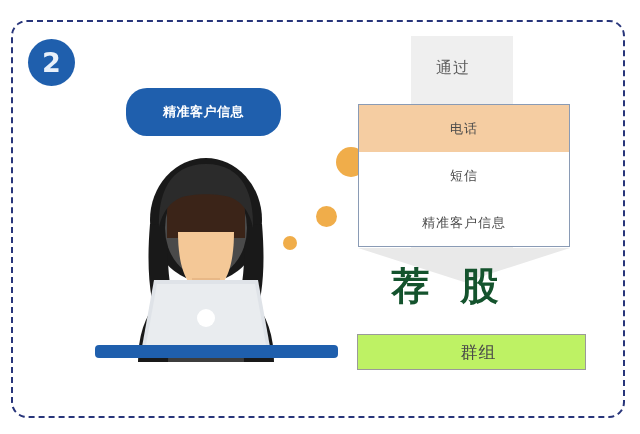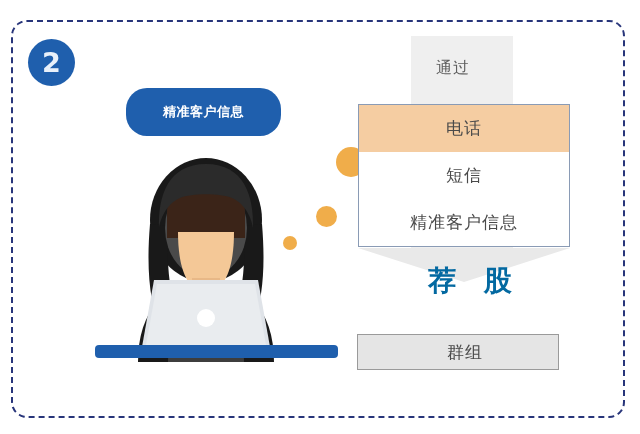--- a/index.html
+++ b/index.html
@@ -138,21 +138,21 @@
     box-sizing: border-box;
     background: #ffffff;
     display: flex;
     flex-direction: column;
   }
   .channel-row {
     flex: 1 1 0;
     display: flex;
     align-items: center;
     justify-content: center;
-    font-size: 17px;
+    font-size: 13px;
     color: #4a4a4a;
     letter-spacing: 1px;
     text-align: center;
   }
   .channel-row.alt { background: #f5cda2; }
   .channel-row.plain { background: #ffffff; }
 
   
   #funnel {
     position: absolute;
@@ -161,41 +161,41 @@
     width: 0;
     height: 0;
     border-left: 106px solid transparent;
     border-right: 106px solid transparent;
     border-top: 34px solid #e9e9e9;
   }
 
   
   #recommend-title {
     position: absolute;
-    left: 364px;
+    left: 339px;
     top: 266px;
     width: 212px;
     text-align: center;
-    color: #0369a1;
-    font-size: 28px;
+    color: #14532d;
+    font-size: 38px;
     font-weight: bold;
     letter-spacing: 9px;
     text-indent: 9px;
     line-height: 1.1;
     font-family: "DejaVu Sans", sans-serif;
   }
 
   
   #group-box {
     position: absolute;
     left: 357px;
     top: 334px;
-    width: 202px;
+    width: 229px;
     height: 36px;
-    background: #e5e5e5;
+    background: #bef264;
     border: 1px solid #9a9a9a;
     box-sizing: border-box;
     display: flex;
     align-items: center;
     justify-content: center;
     font-size: 17px;
     color: #4a4a4a;
     letter-spacing: 1px;
     padding-left: 14px;
   }

